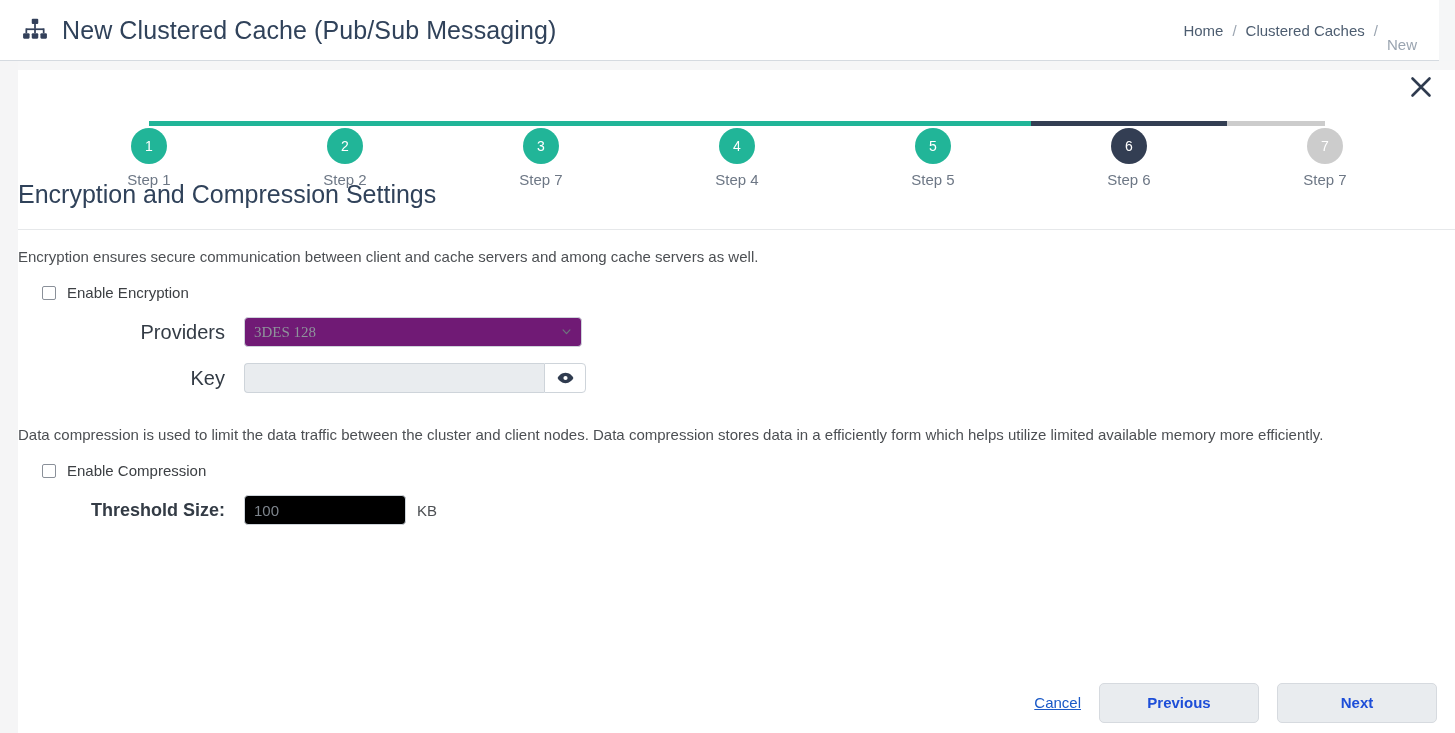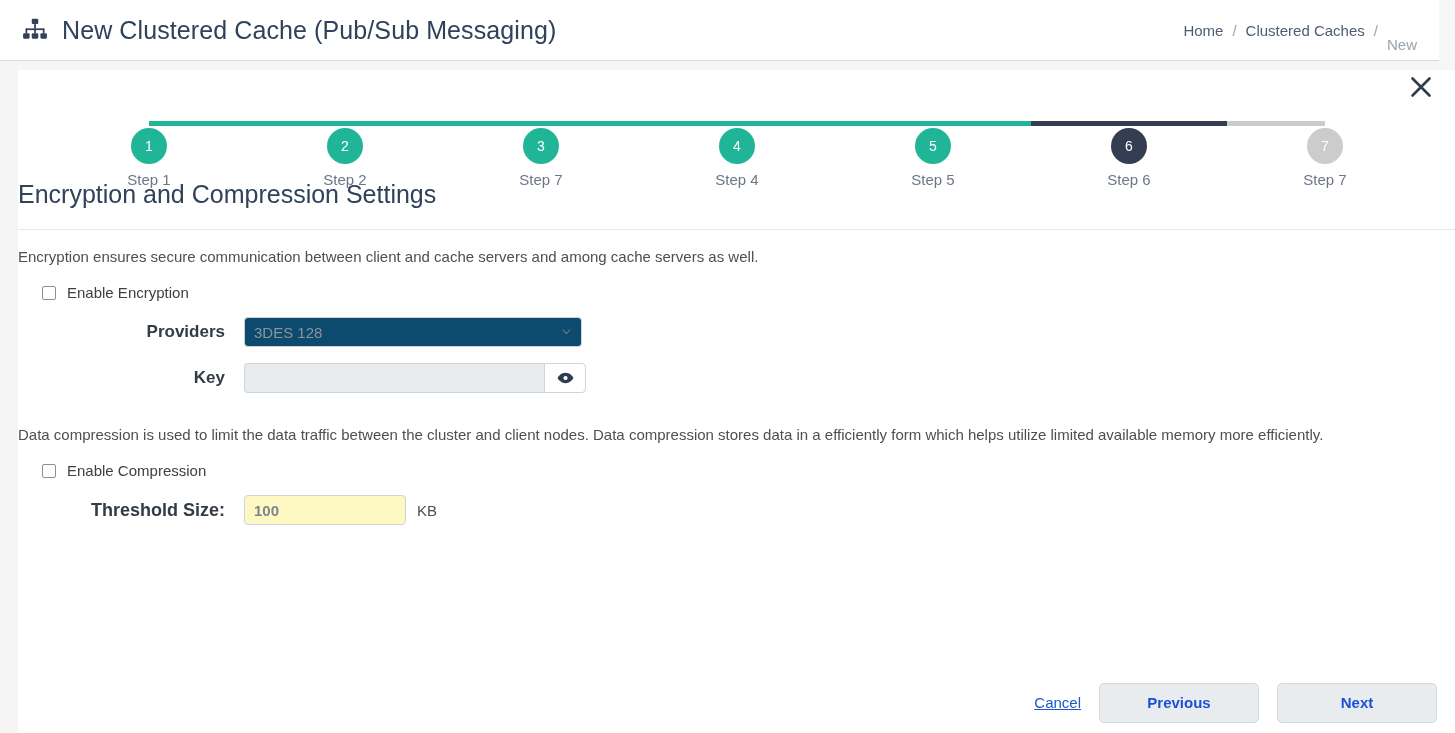--- a/index.html
+++ b/index.html
@@ -180,36 +180,37 @@
 
   .field-row {
     display: flex;
     align-items: center;
     margin-top: 16px;
   }
   .field-label {
     width: 226px;
     text-align: right;
     padding-right: 19px;
-    font-size: 17px;
-    font-weight: bold;
+    font-size: 20px;
+    font-weight: normal;
     color: #333b45;
   }
   .select-box {
     position: relative;
     width: 338px; height: 30px;
-    background: #0c4a6e;
+    background: #701a75;
     border: 1px solid #ced4da;
     border-radius: 4px;
     display: flex;
     align-items: center;
     padding: 0 28px 0 9px;
     font-size: 15px;
     color: #8e949b;
     cursor: default;
+    font-family: Liberation Serif, serif;
   }
   .chev {
     position: absolute;
     right: 10px; top: 50%;
     margin-top: -3px;
     width: 9px; height: 6px;
   }
   .key-wrap {
     display: flex;
     align-items: stretch;
@@ -246,28 +247,27 @@
   .thr-label {
     width: 226px;
     text-align: right;
     padding-right: 19px;
     font-size: 18px;
     font-weight: bold;
     color: #333b45;
   }
   .thr-input {
     width: 162px; height: 30px;
-    background: #fef9c3;
+    background: #000000;
     border: 1px solid #ced4da;
     border-radius: 4px;
     font-size: 15px;
     color: #7e858d;
     padding: 0 9px;
     outline: none;
-    font-weight: bold;
   }
   .thr-unit {
     margin-left: 11px;
     font-size: 15px;
     color: #4c4f53;
   }
 
   
   .footer {
     position: absolute;

